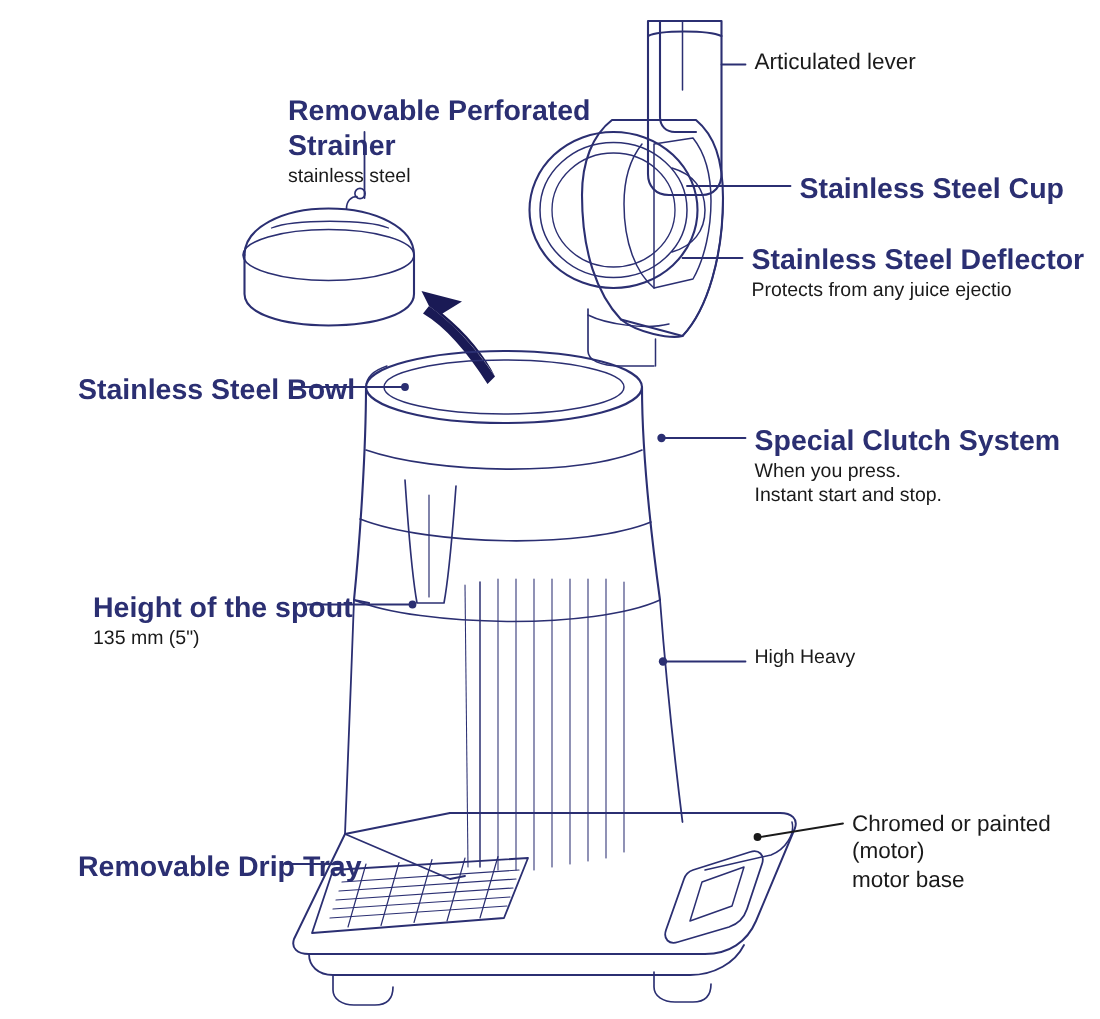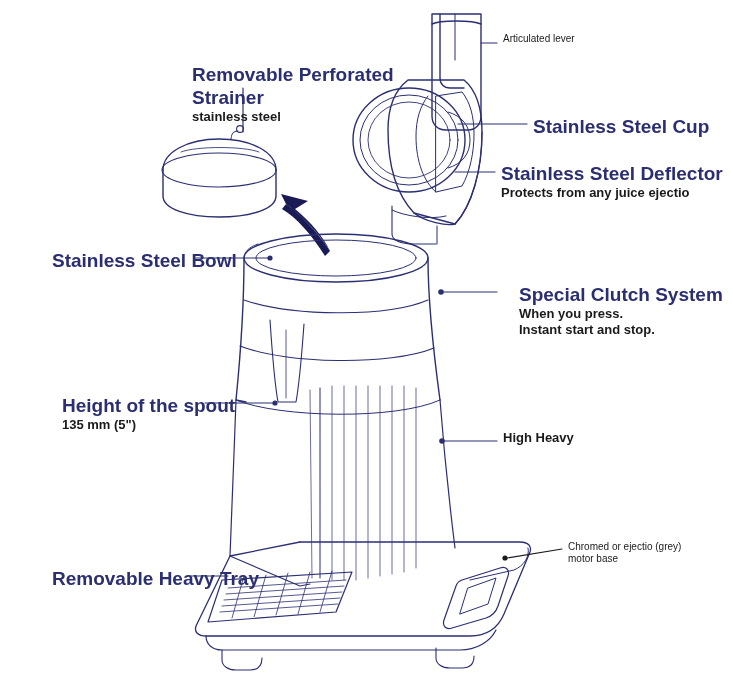--- a/index.html
+++ b/index.html
@@ -29,30 +29,30 @@
     line-height: 1.22;
   }
   .callout .title {
     font-weight: bold;
     color: #2b2f72;
     font-size: 19px;
     display: block;
     white-space: pre-line;
   }
   .callout .sub {
-    font-weight: bold;
+    font-weight: normal;
     color: #1a1a1a;
     font-size: 13px;
     display: block;
     white-space: pre-line;
   }
   .callout.plain .title {
     font-weight: normal;
     color: #1a1a1a;
-    font-size: 10px;
+    font-size: 15px;
   }
 </style>
 </head>
 <body>
 
 <div id="diagram-root">
 
   <svg id="diagram-svg" viewBox="0 0 733 679">
     <g fill="none" stroke="#2b2f72" stroke-width="1.4" stroke-linejoin="round" stroke-linecap="round">
 
@@ -206,37 +206,37 @@
 
   <div class="callout" style="left:501px; top:162px;">
     <span class="title">Stainless Steel Deflector</span>
     <span class="sub">Protects from any juice ejectio</span>
   </div>
 
   <div class="callout" style="left:52px; top:249px;">
     <span class="title">Stainless Steel Bowl</span>
   </div>
 
-  <div class="callout" style="left:503px; top:283px;margin-left:16px;">
+  <div class="callout" style="left:503px; top:283px;">
     <span class="title">Special Clutch System</span>
     <span class="sub">When you press.
 Instant start and stop.</span>
   </div>
 
   <div class="callout" style="left:62px; top:394px;">
     <span class="title">Height of the spout</span>
     <span class="sub">135 mm (5")</span>
   </div>
 
   <div class="callout" style="left:503px; top:430px;">
     <span class="sub">High Heavy</span>
   </div>
 
   <div class="callout" style="left:52px; top:567px;">
-    <span class="title">Removable Heavy Tray</span>
+    <span class="title">Removable Drip Tray</span>
   </div>
 
   <div class="callout plain" style="left:568px; top:541px;">
-    <span class="title">Chromed or ejectio (grey)
+    <span class="title">Chromed or painted (motor)
 motor base</span>
   </div>
 
 </div>
 
 </body></html>

